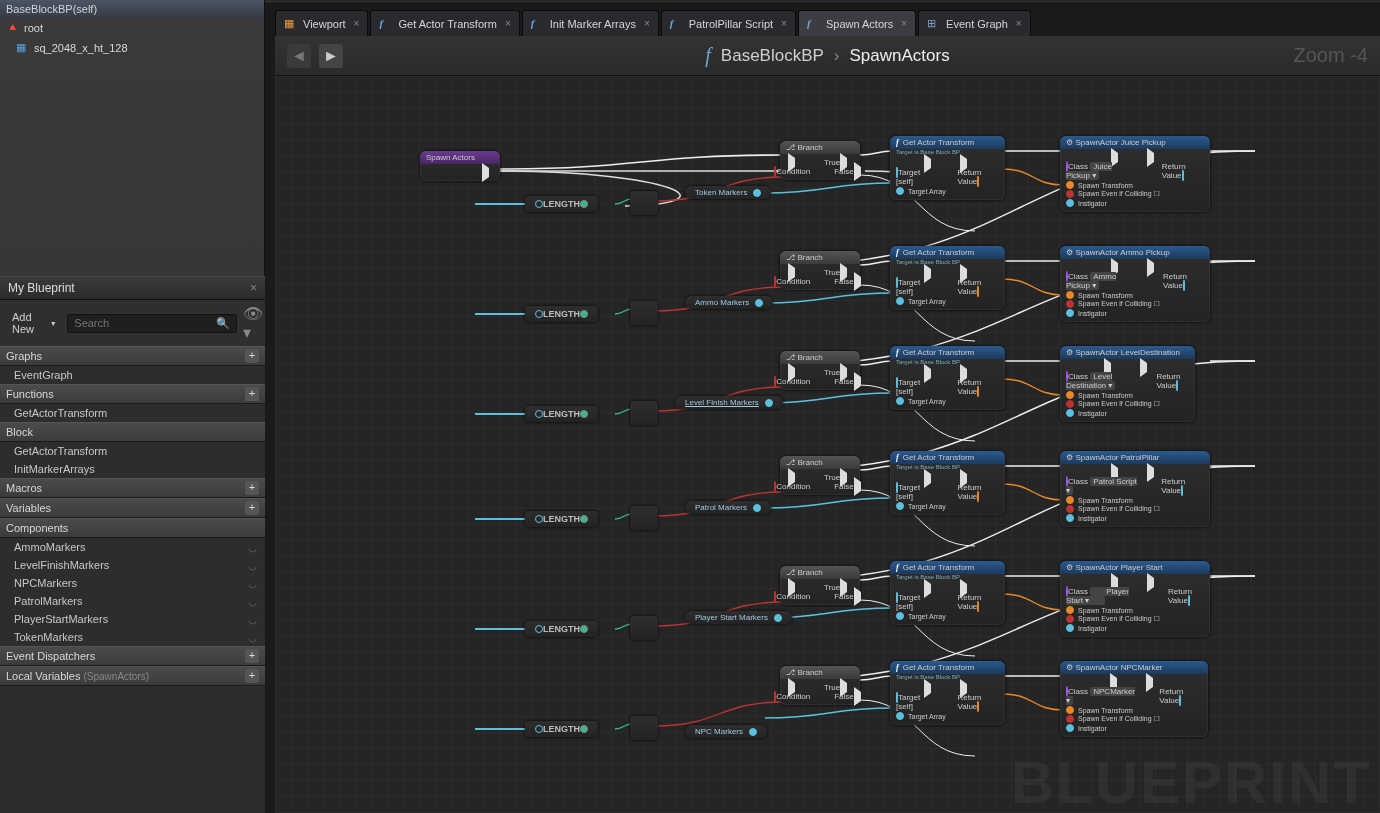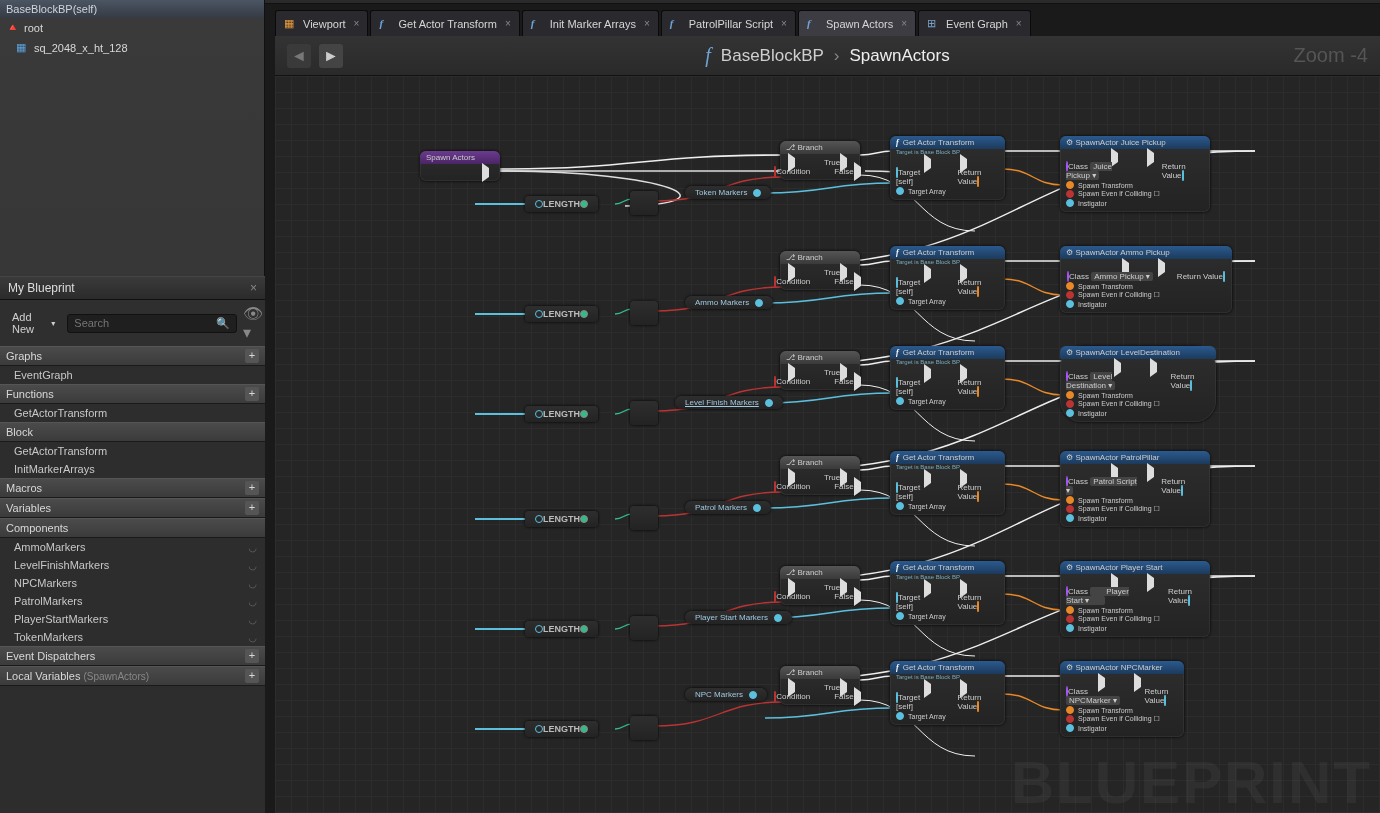--- a/index.html
+++ b/index.html
@@ -371,21 +371,21 @@
               <span><span class="pin exec"></span></span>
               <span><span class="pin exec"></span></span>
             </div>
             <div class="rowsplit">
               <span><span class="pin blue"></span> Target [self]</span>
               <span>Return Value <span class="pin orange"></span></span>
             </div>
             <div class="nodepin"><span class="pin blue"></span> Target Array</div>
           </div>
         </div>
-        <div class="node blue" style="left: 785px; top: 170px; width: 172px;">
+        <div class="node blue" style="left: 785px; top: 170px; width: 150px;">
           <div class="nh">⚙ SpawnActor Ammo Pickup</div>
           <div class="nb">
             <div class="rowsplit">
               <span><span class="pin exec"></span></span>
               <span><span class="pin exec"></span></span>
             </div>
             <div class="rowsplit">
               <span><span class="pin" style="border-color:#a5f"></span> Class <span style="background:#444;padding:0 3px;border-radius:2px">Ammo Pickup ▾</span></span>
               <span>Return Value <span class="pin blue"></span></span>
             </div>
@@ -425,21 +425,21 @@
               <span><span class="pin exec"></span></span>
               <span><span class="pin exec"></span></span>
             </div>
             <div class="rowsplit">
               <span><span class="pin blue"></span> Target [self]</span>
               <span>Return Value <span class="pin orange"></span></span>
             </div>
             <div class="nodepin"><span class="pin blue"></span> Target Array</div>
           </div>
         </div>
-        <div class="node blue" style="left: 785px; top: 270px; width: 156px; border-radius: 21px;">
+        <div class="node blue" style="left: 785px; top: 270px; width: 135px;">
           <div class="nh">⚙ SpawnActor LevelDestination</div>
           <div class="nb">
             <div class="rowsplit">
               <span><span class="pin exec"></span></span>
               <span><span class="pin exec"></span></span>
             </div>
             <div class="rowsplit">
               <span><span class="pin" style="border-color:#a5f"></span> Class <span style="background:#444;padding:0 3px;border-radius:2px">Level Destination ▾</span></span>
               <span>Return Value <span class="pin blue"></span></span>
             </div>
@@ -555,21 +555,21 @@
             <div class="nodepin"><span class="pin red"></span> Spawn Even if Colliding ☐</div>
             <div class="nodepin"><span class="pin blue"></span> Instigator</div>
           </div>
         </div>
         <div class="lengthnode" style="left: 250px; top: 645px;">
           <span class="pin blue" style="background:none;border:1px solid #5bc0de"></span>
           <span>LENGTH</span>
           <span class="pin green"></span>
         </div>
         <div class="smallnode" style="left: 355px; top: 640px;"></div>
-        <div class="varnode" style="left: 410px; top: 612px; text-align: center;">
+        <div class="varnode" style="left: 410px; top: 649px; text-align: center;">
           <span>NPC Markers</span>
           <span class="pin blue"></span>
         </div>
         <div class="node gray" style="left: 505px; top: 590px; width: 80px;">
           <div class="nh">⎇ Branch</div>
           <div class="nb">
             <div class="rowsplit">
               <span><span class="pin exec"></span></span>
               <span>True <span class="pin exec"></span></span>
             </div>
@@ -587,21 +587,21 @@
               <span><span class="pin exec"></span></span>
               <span><span class="pin exec"></span></span>
             </div>
             <div class="rowsplit">
               <span><span class="pin blue"></span> Target [self]</span>
               <span>Return Value <span class="pin orange"></span></span>
             </div>
             <div class="nodepin"><span class="pin blue"></span> Target Array</div>
           </div>
         </div>
-        <div class="node blue" style="left: 785px; top: 585px; width: 124px;">
+        <div class="node blue" style="left: 785px; top: 585px; width: 148px;">
           <div class="nh">⚙ SpawnActor NPCMarker</div>
           <div class="nb">
             <div class="rowsplit">
               <span><span class="pin exec"></span></span>
               <span><span class="pin exec"></span></span>
             </div>
             <div class="rowsplit">
               <span><span class="pin" style="border-color:#a5f"></span> Class <span style="background:#444;padding:0 3px;border-radius:2px">NPCMarker ▾</span></span>
               <span>Return Value <span class="pin blue"></span></span>
             </div>

